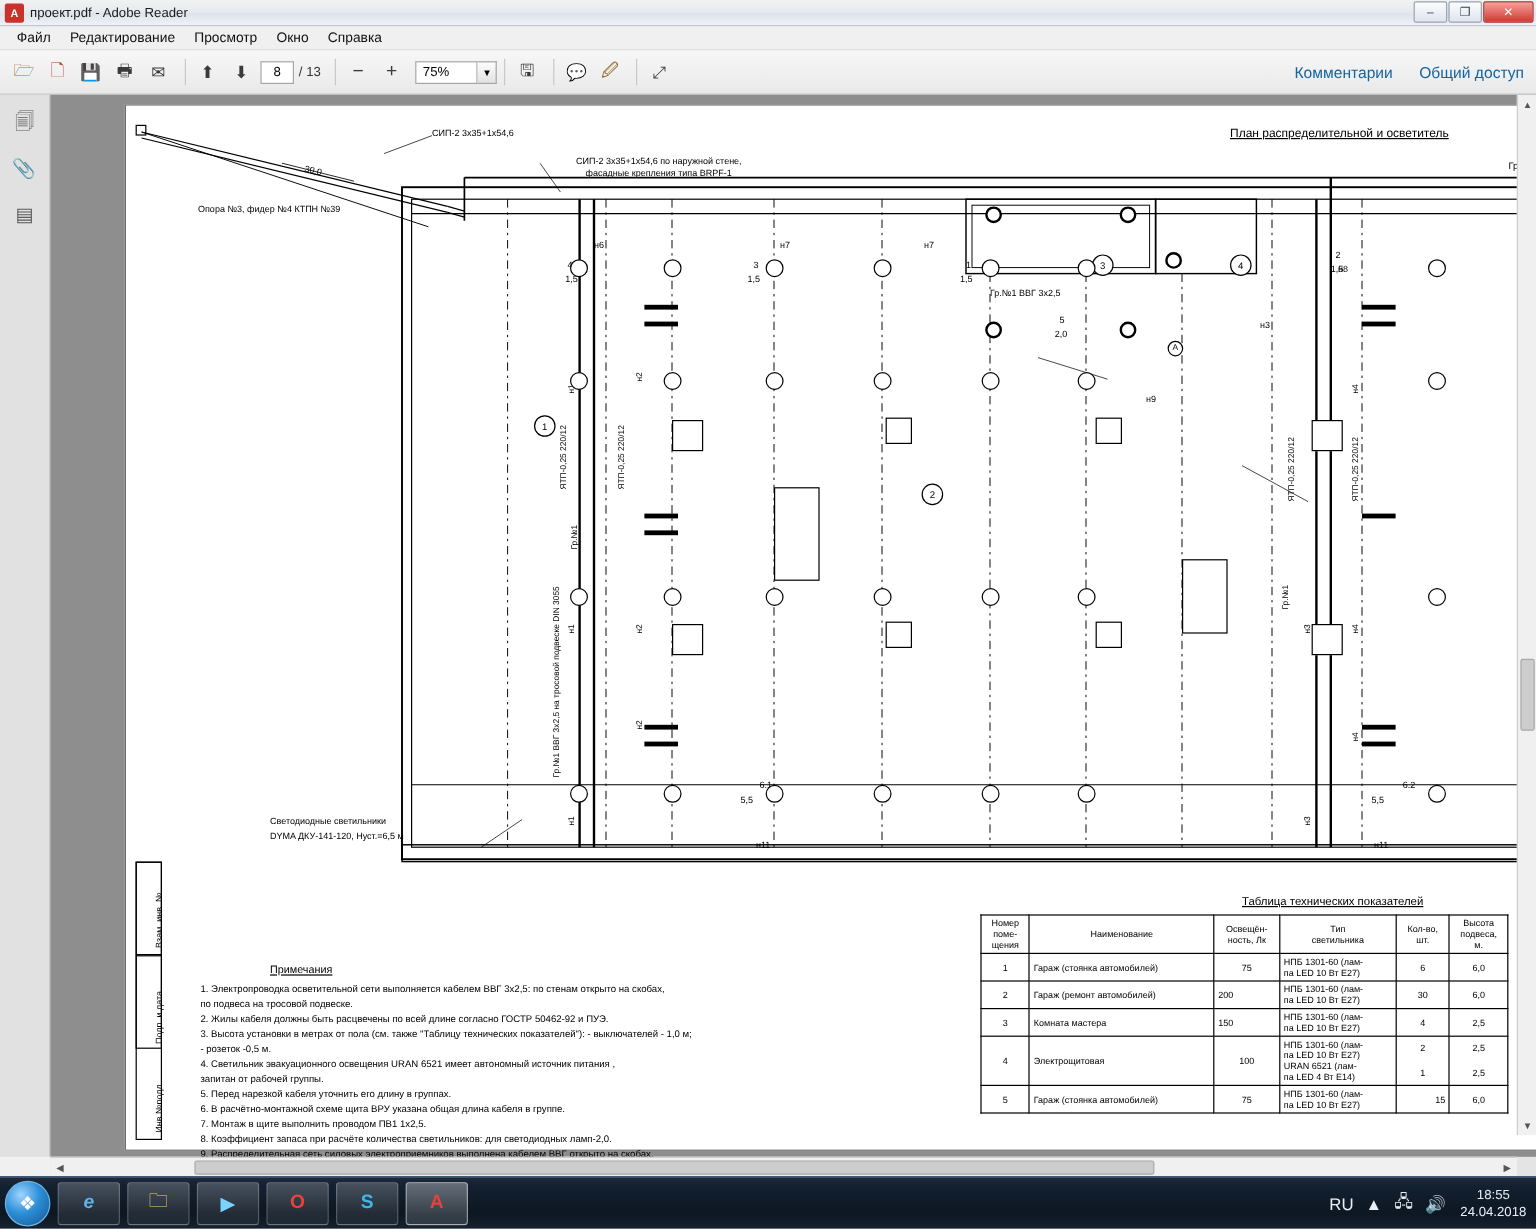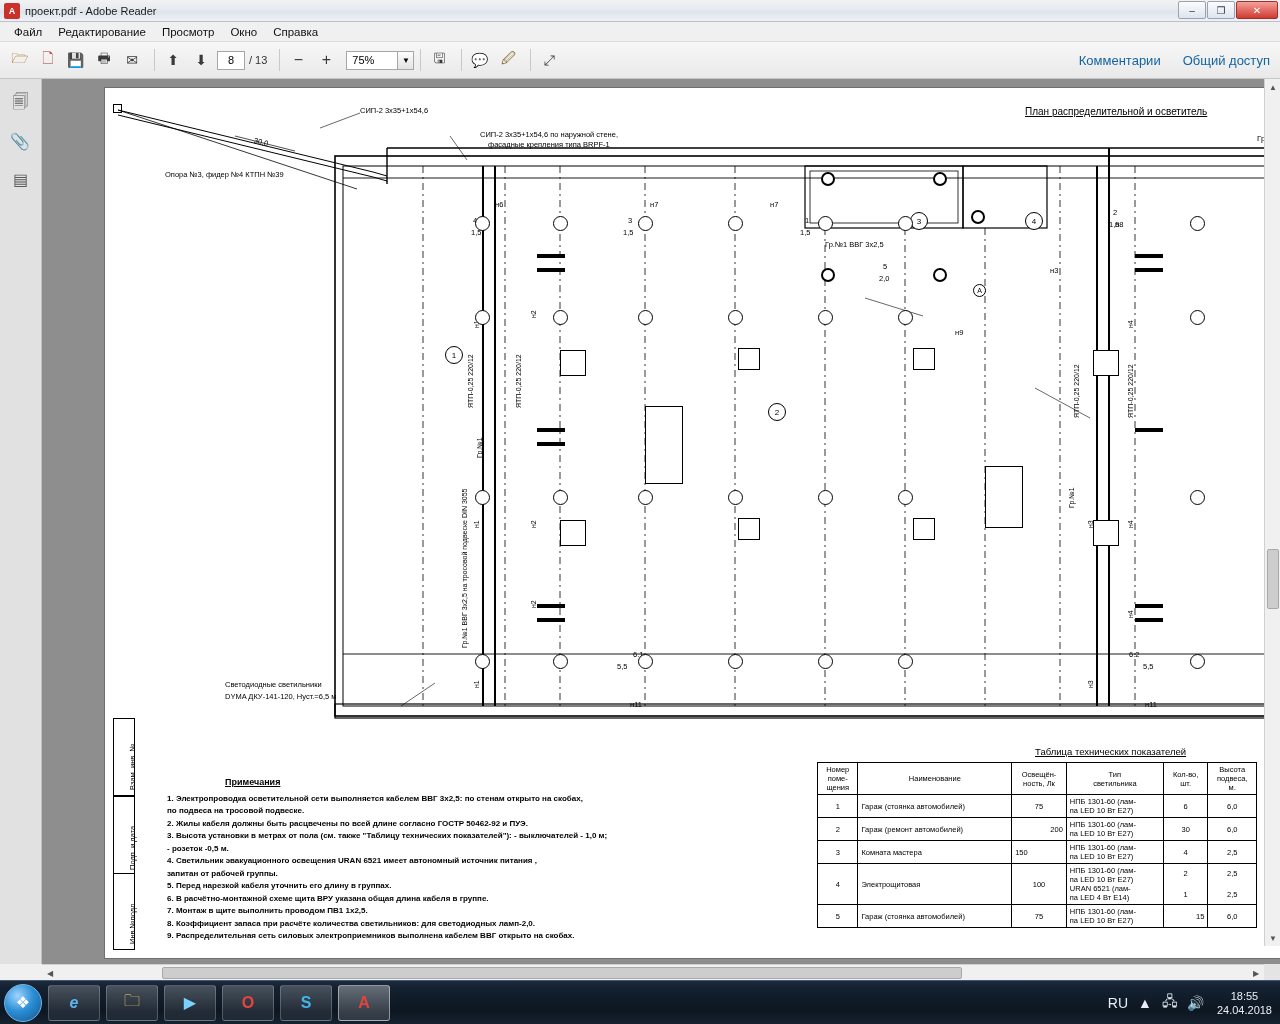--- a/index.html
+++ b/index.html
@@ -319,21 +319,21 @@
         <div class="lbl" style="left:774px; top:186px;">2,0</div>
       </div>
       <div class="lbl" style="left:850px; top:240px;">н9</div>
       <div>
         <div class="lbl" style="left:525px; top:612px;">н11</div>
         <div class="lbl" style="left:512px; top:562px;padding-left:16px;">6.1</div>
         <div class="lbl" style="left:512px; top:574px;">5,5</div>
       </div>
       <div>
         <div class="lbl" style="left:1040px; top:612px;">н11</div>
-        <div class="lbl" style="left:1024px; top:562px;">6.2</div>
+        <div class="lbl" style="left:1064px; top:562px;">6.2</div>
         <div class="lbl" style="left:1038px; top:574px;">5,5</div>
       </div>
 
       <div class="vlbl" style="left:425px; top:230px;">н2</div>
       <div class="vlbl" style="left:368px; top:240px;">н1</div>
       <div class="vlbl" style="left:368px; top:440px;">н1</div>
       <div class="vlbl" style="left:425px; top:440px;">н2</div>
       <div class="vlbl" style="left:368px; top:600px;">н1</div>
       <div class="vlbl" style="left:425px; top:520px;">н2</div>
       <div class="vlbl" style="left:982px; top:440px;">н3</div>
@@ -413,21 +413,21 @@
       <div class="circ" style="left:866px; top:122px; width:14px; height:14px; border-width:2px;"></div>
       <div class="circ-n" style="left:868px; top:196px; width:13px; height:13px; font-size:7px;">A</div>
 
       <div class="stamp" style="left:8px; top:630px; width:22px; height:232px;"></div>
       <div class="stamp" style="left:8px; top:630px; width:22px; height:78px;"></div>
       <div class="stamp" style="left:8px; top:708px; width:22px; height:78px;"></div>
       <div class="stamp-txt" style="left:23px; top:702px;">Взам. инв. №</div>
       <div class="stamp-txt" style="left:23px; top:782px;">Подп.  и дата</div>
       <div class="stamp-txt" style="left:23px; top:856px;">Инв.№подл.</div>
 
-      <div id="notes" style="left:62px; top:688px; width:660px;font-weight:bold;">
+      <div id="notes" style="left:62px; top:714px; width:660px;">
         <div style="text-decoration:underline; margin-left:58px; margin-bottom:4px; font-size:9px;">Примечания</div>
         <div>1. Электропроводка осветительной сети выполняется кабелем ВВГ  3х2,5: по стенам  открыто на скобах,</div>
         <div>по подвеса на тросовой подвеске.</div>
         <div>2. Жилы кабеля должны быть расцвечены по всей длине согласно ГОСТР  50462-92 и ПУЭ.</div>
         <div>3. Высота установки в метрах от пола (см. также "Таблицу технических показателей"): - выключателей - 1,0 м;</div>
         <div>- розеток -0,5 м.</div>
         <div>4. Светильник эвакуационного освещения URAN 6521   имеет автономный источник питания ,</div>
         <div>запитан от рабочей группы.</div>
         <div>5. Перед нарезкой кабеля уточнить его длину в группах.</div>
         <div>6. В расчётно-монтажной схеме щита ВРУ указана общая длина кабеля в группе.</div>
@@ -473,21 +473,21 @@
             <td>
               <div>НПБ 1301-60 (лам-</div>
               <div>па LED 10 Вт Е27)</div>
             </td>
             <td style="text-align:center">6</td>
             <td style="text-align:center">6,0</td>
           </tr>
           <tr>
             <td style="text-align:center">2</td>
             <td>Гараж (ремонт автомобилей)</td>
-            <td style="text-align:right">200</td>
+            <td style="text-align:left">200</td>
             <td>
               <div>НПБ 1301-60 (лам-</div>
               <div>па LED 10 Вт Е27)</div>
             </td>
             <td style="text-align:center">30</td>
             <td style="text-align:center">6,0</td>
           </tr>
           <tr>
             <td style="text-align:center">3</td>
             <td>Комната мастера</td>

